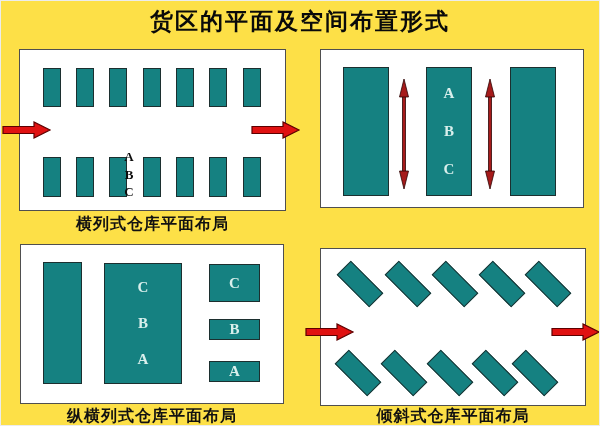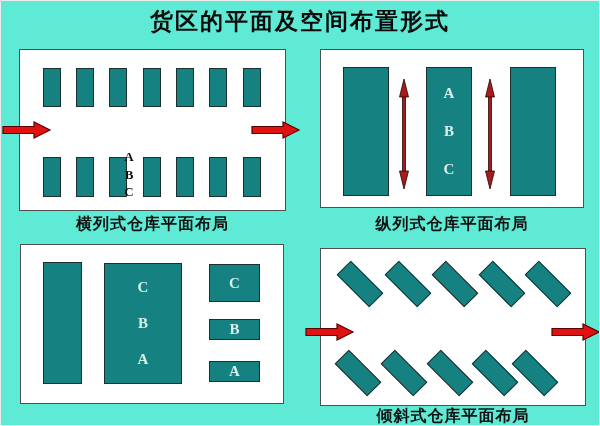--- a/index.html
+++ b/index.html
@@ -1,18 +1,18 @@
 <!DOCTYPE html>
 <html style="--block: #158181; --block_border: #1c2f2f; --arrow_fill: #e01111; --arrow_stroke: #5d0000; --arrow_vertical: #a61b1b; --panel_border: #4f4f4f; --label_light: #d9efec;"><head>
 <meta charset="utf-8">
 <style>
   html,body{margin:0;padding:0;background:#ffffff;}
   #canvas{
     position:relative;width:600px;height:426px;overflow:hidden;
-    background:#5eead4;border:1px solid #ececec;box-sizing:border-box;
+    background:#fde047;border:1px solid #ececec;box-sizing:border-box;
     font-family:"Liberation Serif","DejaVu Serif",serif;color:#111;
   }
   .figure-title{
     position:absolute;top:5px;left:0;width:100%;text-align:center;
     font-size:23px;font-weight:bold;letter-spacing:2px;color:#0a0a0a;
   }
   .panel{
     position:absolute;background:#ffffff;
     border:1.5px solid var(--panel_border,#4f4f4f);box-sizing:border-box;
   }
@@ -77,41 +77,41 @@
       <div class="block" style="left: 22px; top: 17px; width: 46px; height: 129px;"></div>
       <div class="block" style="left: 105px; top: 17px; width: 46px; height: 129px;">
         <div class="labels-col">
           <span>A</span>
           <span>B</span>
           <span>C</span>
         </div>
       </div>
       <div class="block" style="left: 189px; top: 17px; width: 46px; height: 129px;"></div>
     </div>
-  <div class="caption" style="left:319px;top:213px;width:264px;">纵列式仓库平面布局</div>
 
   <div class="panel" style="left:19px;top:243px;width:264px;height:160px;">
       <div class="block" style="left: 22px; top: 17px; width: 39px; height: 122px;"></div>
       <div class="block" style="left: 83px; top: 18px; width: 78px; height: 121px;">
         <div class="labels-col">
           <span>C</span>
           <span>B</span>
           <span>A</span>
         </div>
       </div>
       <div class="block single" style="left: 188px; top: 19px; width: 51px; height: 38px;">
         <span>C</span>
       </div>
       <div class="block single" style="left: 188px; top: 74px; width: 51px; height: 21px;">
         <span>B</span>
       </div>
       <div class="block single" style="left: 188px; top: 116px; width: 51px; height: 21px;">
         <span>A</span>
       </div>
     </div>
+  <div class="caption" style="left:19px;top:405px;width:264px;">纵横列式仓库平面布局</div>
 
   <div class="panel" style="left:319px;top:247px;width:266px;height:158px;">
   <div class="block" style="left: 29px; top: 12px; width: 20px; height: 46px; transform: rotate(-45deg);"></div>
       <div class="block" style="left: 77px; top: 12px; width: 20px; height: 46px; transform: rotate(-45deg);"></div>
       <div class="block" style="left: 124px; top: 12px; width: 20px; height: 46px; transform: rotate(-45deg);"></div>
       <div class="block" style="left: 171px; top: 12px; width: 20px; height: 46px; transform: rotate(-45deg);"></div>
       <div class="block" style="left: 217px; top: 12px; width: 20px; height: 46px; transform: rotate(-45deg);"></div>
       <div class="block" style="left: 27px; top: 101px; width: 20px; height: 46px; transform: rotate(-45deg);"></div>
       <div class="block" style="left: 73px; top: 101px; width: 20px; height: 46px; transform: rotate(-45deg);"></div>
       <div class="block" style="left: 119px; top: 101px; width: 20px; height: 46px; transform: rotate(-45deg);"></div>

